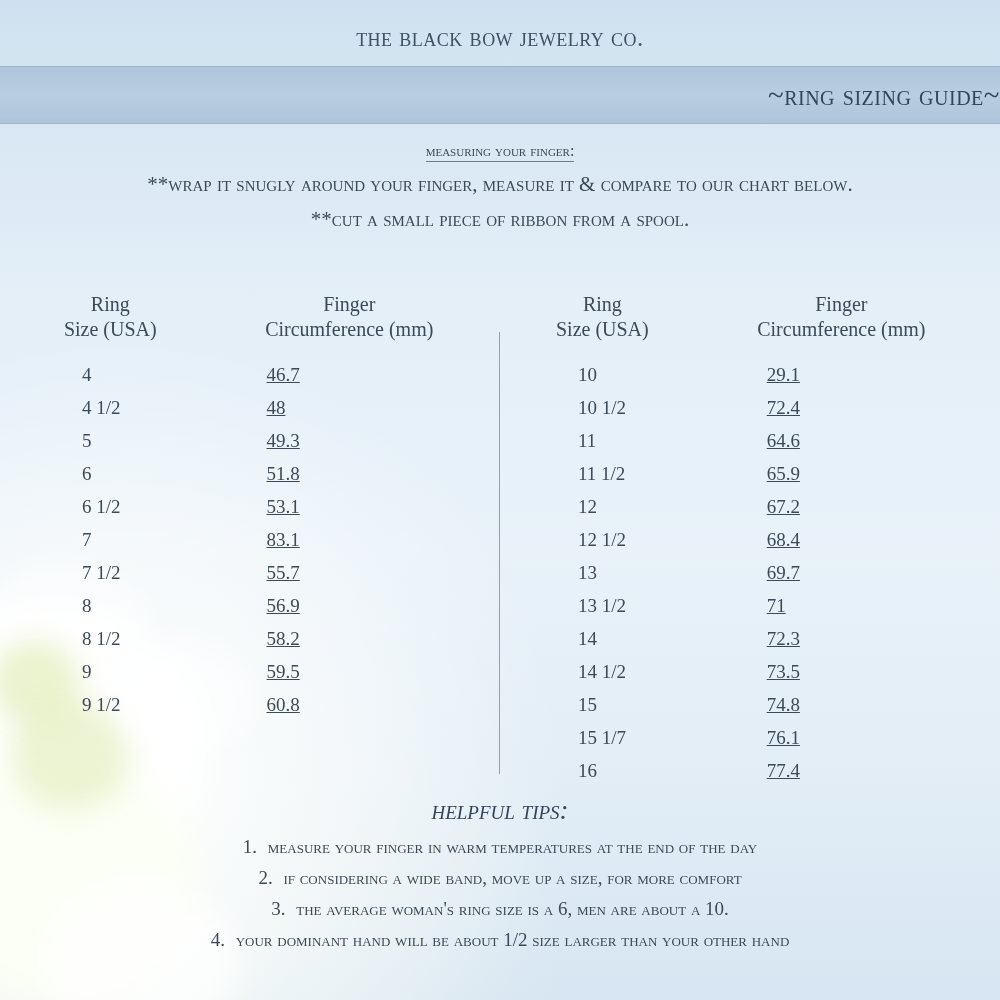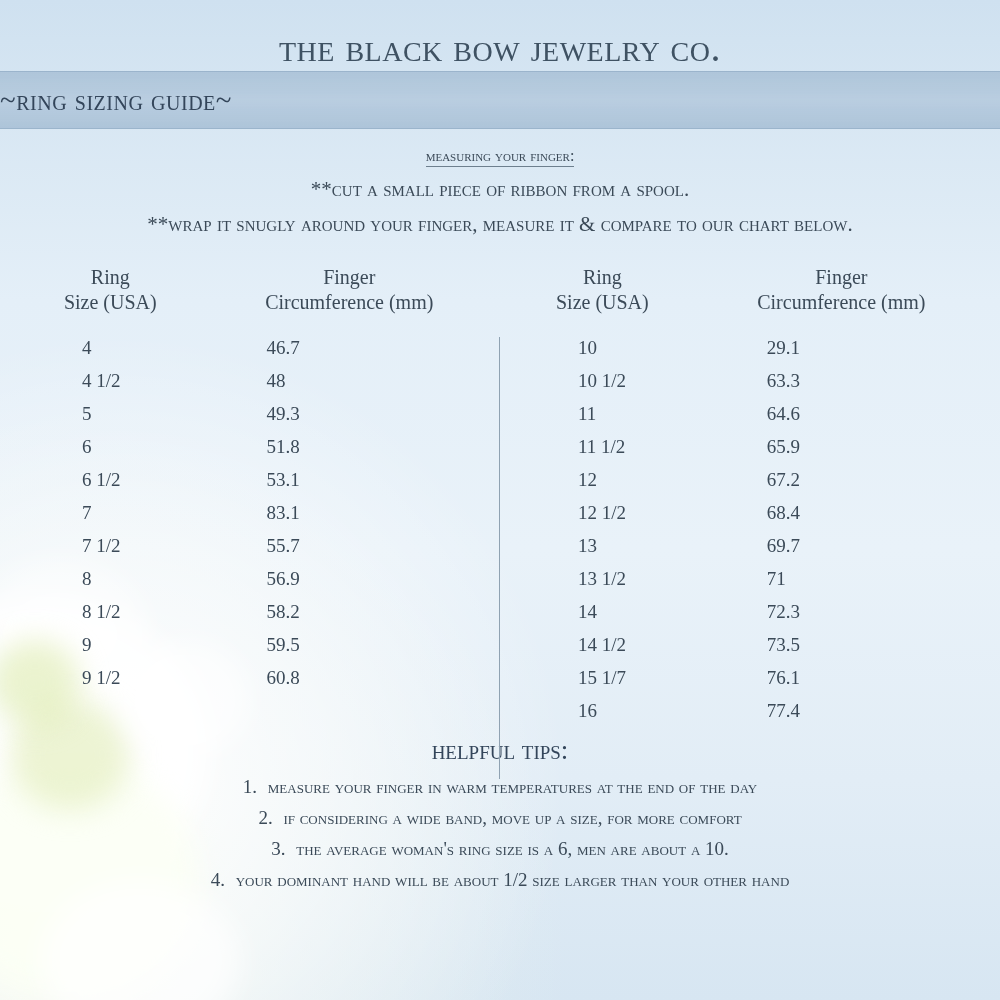--- a/index.html
+++ b/index.html
@@ -37,34 +37,35 @@
   .f4 { left: -30px;  top: 560px;  width: 180px; height: 150px; background: rgba(255,255,255,0.5); }
   .f5 { left: 10px;   top: 700px;  width: 120px; height: 110px; background: rgba(231,240,198,0.75); }
   .f6 { left: -10px;  top: 640px;  width: 90px;  height: 85px;  background: rgba(222,235,175,0.6); }
   .f7 { left: 120px;  top: 640px;  width: 130px; height: 120px; background: rgba(255,255,255,0.6); }
 
   .content { position: relative; z-index: 3; }
 
   .brand {
     text-align: center;
     padding-top: 24px;
-    font-size: 40px;
+    font-size: 25px;
     letter-spacing: 0.5px;
     color: #3f5263;
     font-variant: small-caps;
     text-transform: lowercase;
   }
   .brand-band {
+    margin-top: 14px;
     height: 56px;
     background: linear-gradient(180deg, rgba(168,192,214,0.85) 0%, rgba(182,203,222,0.9) 50%, rgba(166,190,213,0.85) 100%);
     border-top: 1px solid rgba(150,176,200,0.8);
     border-bottom: 1px solid rgba(150,176,200,0.8);
     display: flex;
     align-items: center;
-    justify-content: flex-start;
+    justify-content: flex-end;
   }
   .guide-title {
     font-size: 29px;
     color: #33455a;
     font-variant: small-caps;
     text-transform: lowercase;
     letter-spacing: 0.5px;
   }
 
   .measuring {
@@ -103,52 +104,54 @@
     height: 442px;
     background: #8fa2b2;
   }
   .tbl {
     width: 50%;
     box-sizing: border-box;
   }
   .tbl table {
     width: 100%;
     border-collapse: collapse;
+    margin-top: 32px;
   }
   .tbl th {
     font-weight: normal;
     font-size: 20px;
     text-align: center;
     padding: 0 0 6px 0;
     color: #3b4a58;
     line-height: 1.25;
   }
   .tbl th .l1, .tbl th .l2 { display: block; white-space: nowrap; }
   .tbl td {
     font-size: 19px;
     padding: 5.5px 0;
     color: #3b4a58;
   }
   .tbl td.c1 { text-align: left; padding-left: 60px; }
-  .tbl td.c2 { text-align: left; padding-left: 68px; }
+  .tbl td.c2 { text-align: left; padding-left: 68px; text-decoration: underline; }
   .tbl.right td.c1 { padding-left: 78px; }
   .tbl.right td.c2 { padding-left: 62px; }
   .spacer-row td { height: 10px; padding: 0; }
 
   .tips {
     text-align: center;
     margin-top: 8px;
   }
   .tips h2 {
     margin: 0;
     font-size: 27px;
     font-weight: normal;
     font-variant: small-caps;
     text-transform: lowercase;
     color: #33455a;
+    font-style: italic;
   }
   .tips ol {
     list-style: none;
     margin: 10px 0 0 0;
     padding: 0;
   }
   .tips li {
     font-size: 19px;
     font-variant: small-caps;
     text-transform: lowercase;
@@ -173,22 +176,22 @@
   <div class="content">
 
     <div class="brand">The Black Bow Jewelry Co.</div>
 
     <div class="brand-band">
       <div class="guide-title">~Ring Sizing Guide~</div>
     </div>
 
     <div class="measuring">
       <div class="head">Measuring your Finger:</div>
+      <div class="line wide">**Wrap it snugly around your finger, measure it &amp; compare to our chart below.</div>
       <div class="line">**Cut a small piece of ribbon from a spool.</div>
-      <div class="line wide">**Wrap it snugly around your finger, measure it &amp; compare to our chart below.</div>
     </div>
 
     <div class="tables">
       <div class="divider"></div>
 
       <div class="tbl left">
         <table>
           <thead>
             <tr>
               <th>
@@ -272,21 +275,21 @@
             <tr class="spacer-row">
                 <td></td>
                 <td></td>
               </tr>
             <tr>
                 <td class="c1">10</td>
                 <td class="c2">29.1</td>
               </tr>
             <tr>
                 <td class="c1">10 1/2</td>
-                <td class="c2">63.3</td>
+                <td class="c2">72.4</td>
               </tr>
             <tr>
                 <td class="c1">11</td>
                 <td class="c2">64.6</td>
               </tr>
             <tr>
                 <td class="c1">11 1/2</td>
                 <td class="c2">65.9</td>
               </tr>
             <tr>
@@ -305,20 +308,24 @@
                 <td class="c1">13 1/2</td>
                 <td class="c2">71</td>
               </tr>
             <tr>
                 <td class="c1">14</td>
                 <td class="c2">72.3</td>
               </tr>
             <tr>
                 <td class="c1">14 1/2</td>
                 <td class="c2">73.5</td>
+              </tr>
+            <tr>
+                <td class="c1">15</td>
+                <td class="c2">74.8</td>
               </tr>
             <tr>
                 <td class="c1">15 1/7</td>
                 <td class="c2">76.1</td>
               </tr>
             <tr>
                 <td class="c1">16</td>
                 <td class="c2">77.4</td>
               </tr>
           </tbody>

